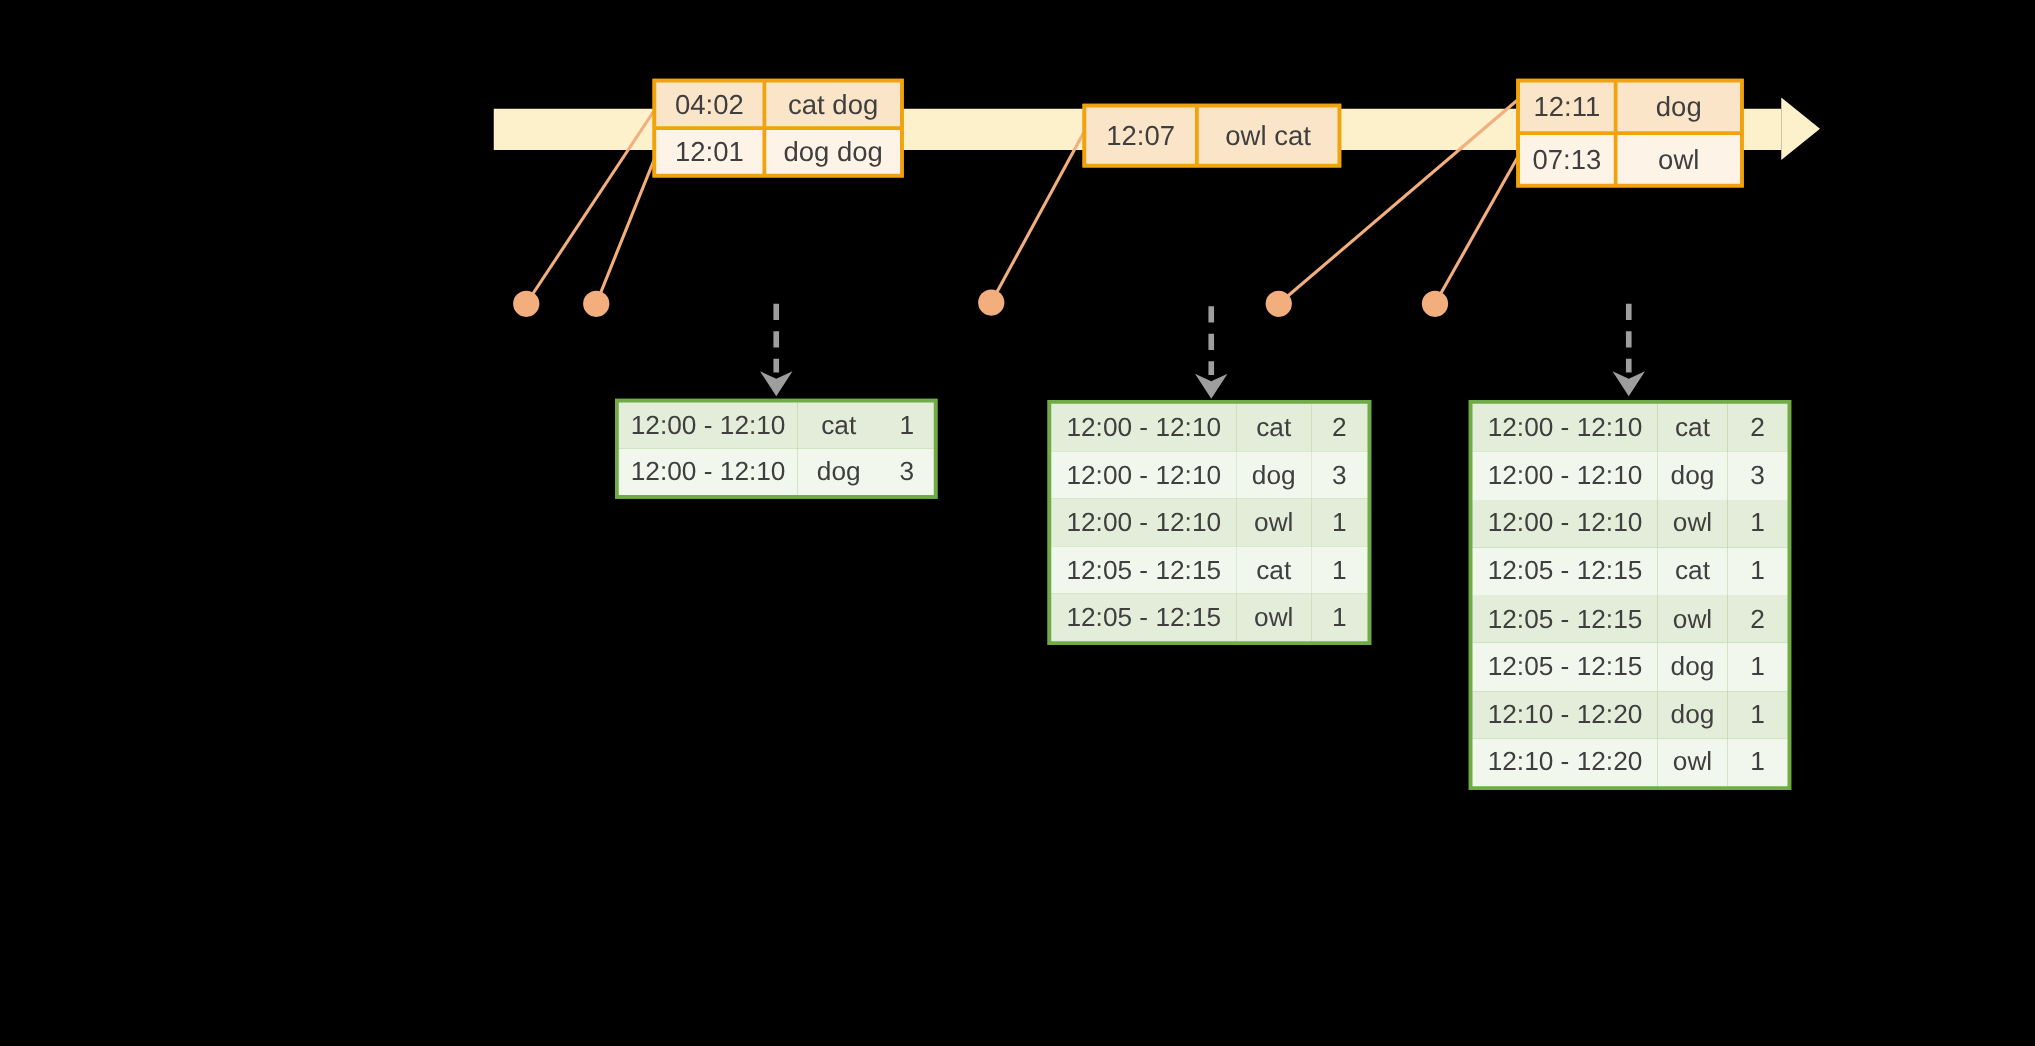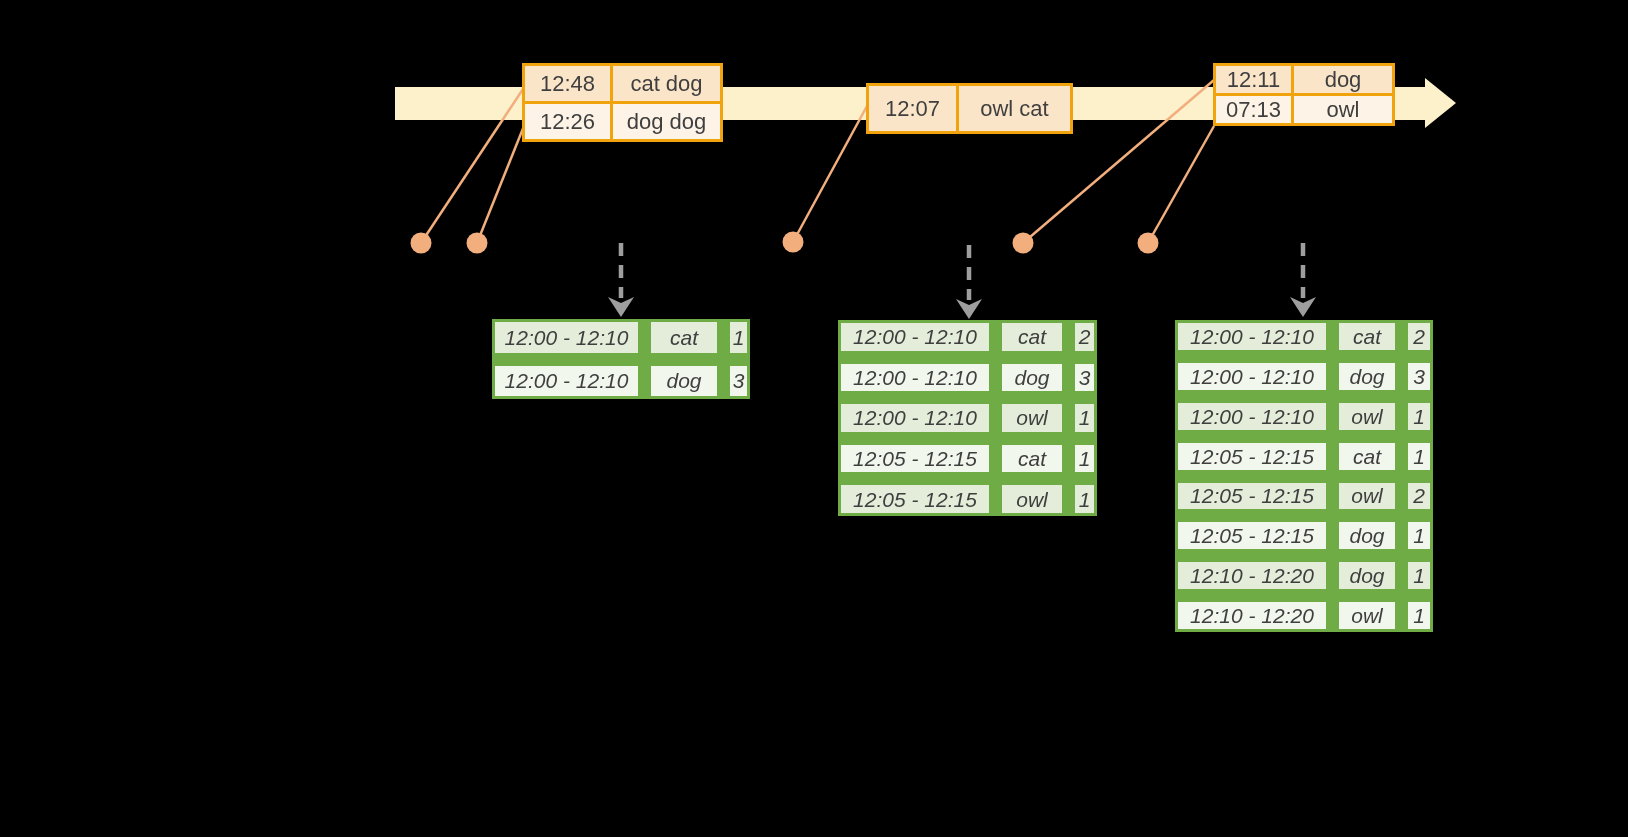--- a/index.html
+++ b/index.html
@@ -1,21 +1,21 @@
 <!DOCTYPE html>
 <html style="--band: #FCF1CB; --orange_border: #F0A30C; --peach_dark: #FBE5C9; --peach_light: #FDF4E7; --salmon: #F2AE7D; --gray_arrow: #9E9E9E; --green_border: #6FAC46; --green_row_dark: #E3EDD9; --green_row_light: #F2F7EE; --text: #3F3F3F;"><head>
 <meta charset="utf-8">
 <style>
   html,body{margin:0;padding:0;background:#000;}
   #canvas{position:relative;width:1628px;height:837px;background:#000;overflow:hidden;
           font-family:"Liberation Sans", sans-serif;}
   #shapes{position:absolute;left:0;top:0;width:1628px;height:837px;}
   .table{position:absolute;display:grid;grid-auto-rows:1fr;box-sizing:border-box;}
   .et{border:3px solid var(--orange_border);background:var(--orange_border);gap:3px;}
-  .gt{border:3px solid var(--green_border);background:var(--green_border);gap:13px;font-style:italic;}
+  .gt{border:3px solid var(--green_border);background:var(--green_border);gap:0;}
   .cell{display:flex;align-items:center;justify-content:center;
         color:var(--text);font-size:21px;line-height:1;white-space:nowrap;}
   .et .cell{font-size:22px;}
   .et .cell.r0{background:var(--peach_dark);}
   .et .cell.r1{background:var(--peach_light);}
   .gt .cell.r0{background:var(--green_row_dark);}
   .gt .cell.r1{background:var(--green_row_light);}
 </style>
 </head>
 <body>
@@ -49,32 +49,32 @@
 
       <line x1="969" y1="245" x2="969" y2="300" stroke="var(--gray_arrow)" stroke-width="4.5" stroke-dasharray="13 9"></line>
       <path d="M956,299 L969,319 L982,299 L969,305 Z" fill="var(--gray_arrow)"></path>
 
       <line x1="1303" y1="243" x2="1303" y2="298" stroke="var(--gray_arrow)" stroke-width="4.5" stroke-dasharray="13 9"></line>
       <path d="M1290,297 L1303,317 L1316,297 L1303,303 Z" fill="var(--gray_arrow)"></path>
     </g>
   </svg>
 
   <div class="table et" style="left:522px;top:63px;width:201px;height:79px;grid-template-columns:85px 1fr;">
-      <div class="cell r0">12:48</div>
+      <div class="cell r0">04:02</div>
       <div class="cell r0">cat dog</div>
-      <div class="cell r1">12:26</div>
+      <div class="cell r1">12:01</div>
       <div class="cell r1">dog dog</div>
     </div>
 
   <div class="table et" style="left:866px;top:83px;width:207px;height:51px;grid-template-columns:87px 1fr;">
       <div class="cell r0">12:07</div>
       <div class="cell r0">owl cat</div>
     </div>
 
-  <div class="table et" style="left:1213px;top:63px;width:182px;height:63px;grid-template-columns:75px 1fr;">
+  <div class="table et" style="left:1213px;top:63px;width:182px;height:87px;grid-template-columns:75px 1fr;">
       <div class="cell r0">12:11</div>
       <div class="cell r0">dog</div>
       <div class="cell r1">07:13</div>
       <div class="cell r1">owl</div>
     </div>
 
   <div class="table gt" style="left:492px;top:319px;width:258px;height:80px;grid-template-columns:143px 66px 1fr;">
       <div class="cell r0">12:00 - 12:10</div>
       <div class="cell r0">cat</div>
       <div class="cell r0">1</div>

